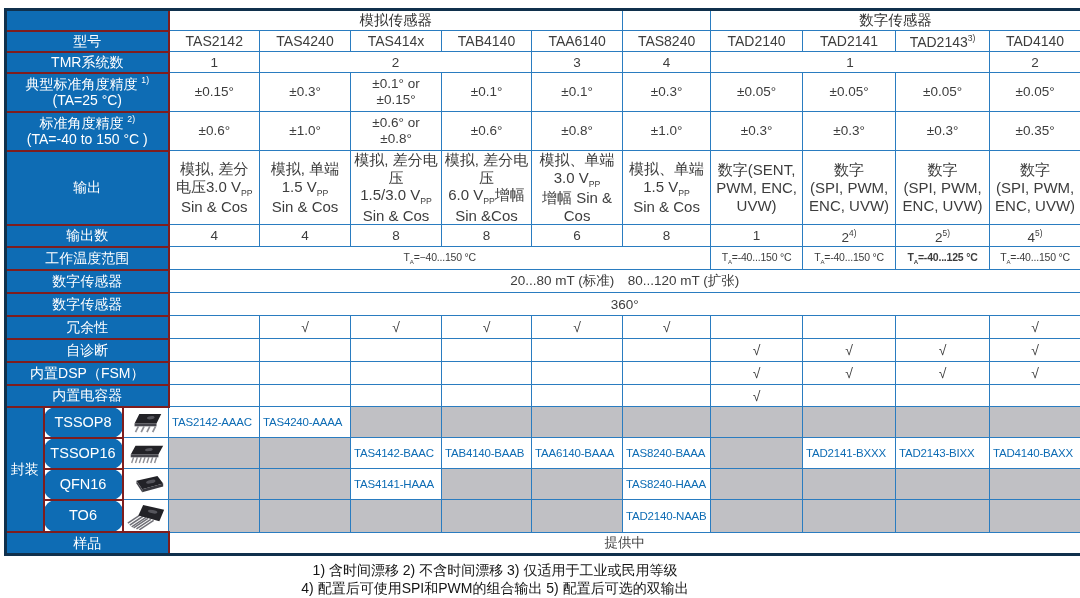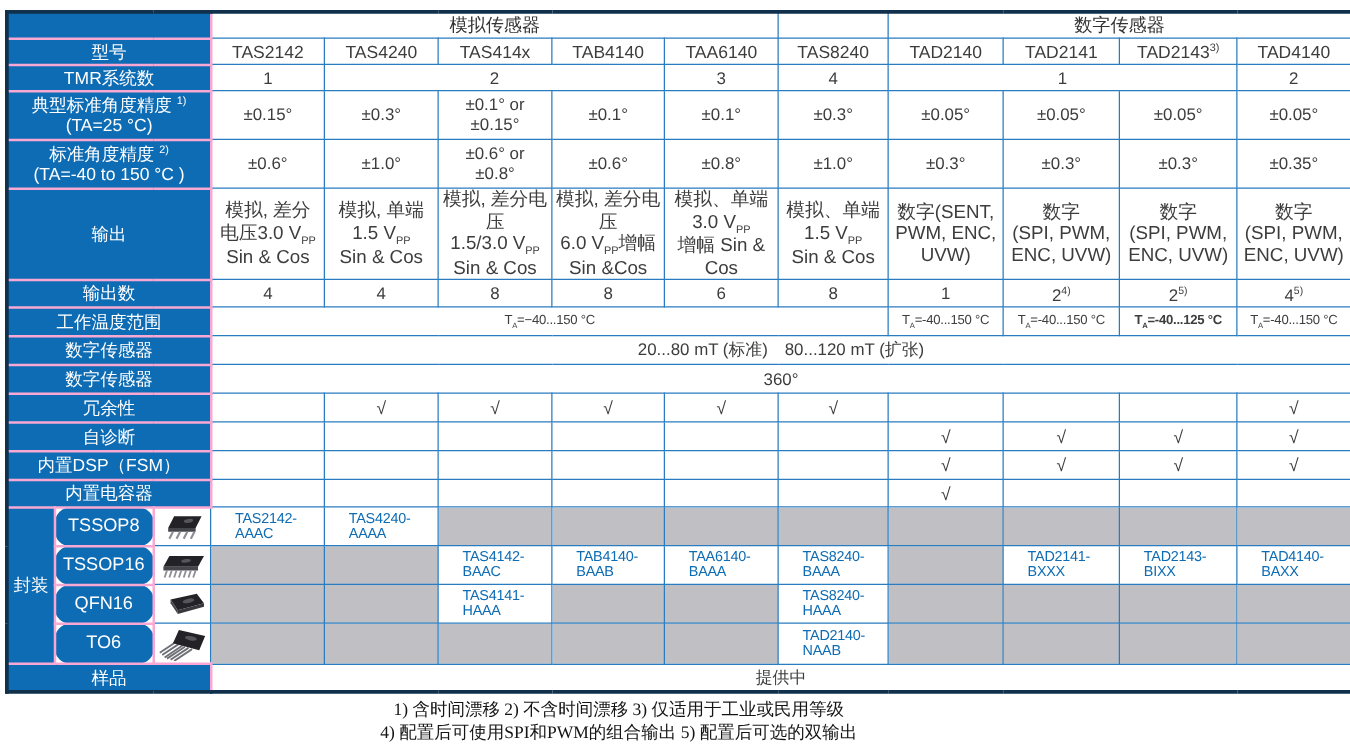--- a/index.html
+++ b/index.html
@@ -2,43 +2,43 @@
 <html><head>
 <meta charset="utf-8">
 <style>
   html,body{margin:0;padding:0;}
   body{width:1080px;height:598px;background:#fff;font-family:"Liberation Sans",sans-serif;overflow:hidden;}
   #stage{position:relative;width:1080px;height:598px;}
   table{border-collapse:collapse;table-layout:fixed;width:1072px;margin:8px 0 0 4px;
         border:3px solid #10304c;background:#fff;}
   td{border:1px solid #2a7cc0;text-align:center;vertical-align:middle;color:#3d3d3d;
      font-size:13.5px;padding:0 2px;overflow:hidden;white-space:normal;}
-  th{background:#0e6cb4;color:#fff;font-weight:500;font-size:14px;border:2px solid #f9a8d4;
+  th{background:#0e6cb4;color:#fff;font-weight:500;font-size:14px;border:2px solid #7f1d1d;
      padding:0 2px;vertical-align:middle;line-height:1.2;margin-top:32px;}
   sub{font-size:0.58em;} sup{font-size:0.62em;}
   .gray{background:#c0c0c4;}
-  .part{color:#0e6cb4;text-align:left;font-size:11.5px;padding-left:19px;letter-spacing:-0.2px;}
+  .part{color:#0e6cb4;text-align:left;font-size:11.5px;padding-left:3px;letter-spacing:-0.2px;}
   .boldcell{font-weight:700;}
   .ghead{font-size:14.5px;color:#333;margin-top:16px;}
   .iconcell{background:#fff;padding:1px;}
   .pkgname{font-size:14.5px;border-radius:12px;}
   tr.r-group{height:21px;} tr.r-model{height:21px;} tr.r-tmr{height:21px;}
   tr.r-acc-typ{height:39px;} tr.r-acc-std{height:39px;}
   tr.r-output{height:68px;} tr.r-outnum{height:22px;} tr.r-temp{height:23px;}
   tr.r-field{height:23px;} tr.r-range{height:23px;} tr.r-redund{height:23px;}
   tr.r-selfdiag{height:23px;} tr.r-dsp{height:23px;} tr.r-cap{height:22px;}
   tr.r-pkg1,tr.r-pkg2,tr.r-pkg3,tr.r-pkg4{height:31px;}
   tr.r-sample{height:22px;}
   tr.r-model td{font-size:14px;color:#3d3d3d;}
   tr.r-output td{font-size:15px;line-height:1.18;}
   tr.r-temp td{font-size:10.5px;letter-spacing:-0.2px;}
   tr.r-acc-typ td,tr.r-acc-std td{line-height:1.15;}
   tr.r-redund td,tr.r-selfdiag td,tr.r-dsp td,tr.r-cap td{font-size:14px;}
   #footnotes{width:990px;margin-top:5px;text-align:center;font-size:14px;line-height:1.32;
-             color:#141414;font-weight:500;font-family:Liberation Serif, serif;}
+             color:#141414;font-weight:500;}
   svg{display:block;margin:0 auto;}
 </style>
 </head>
 <body>
 <div id="stage">
 
 <table>
   <colgroup>
     <col style="width:38px">
         <col style="width:79px">

